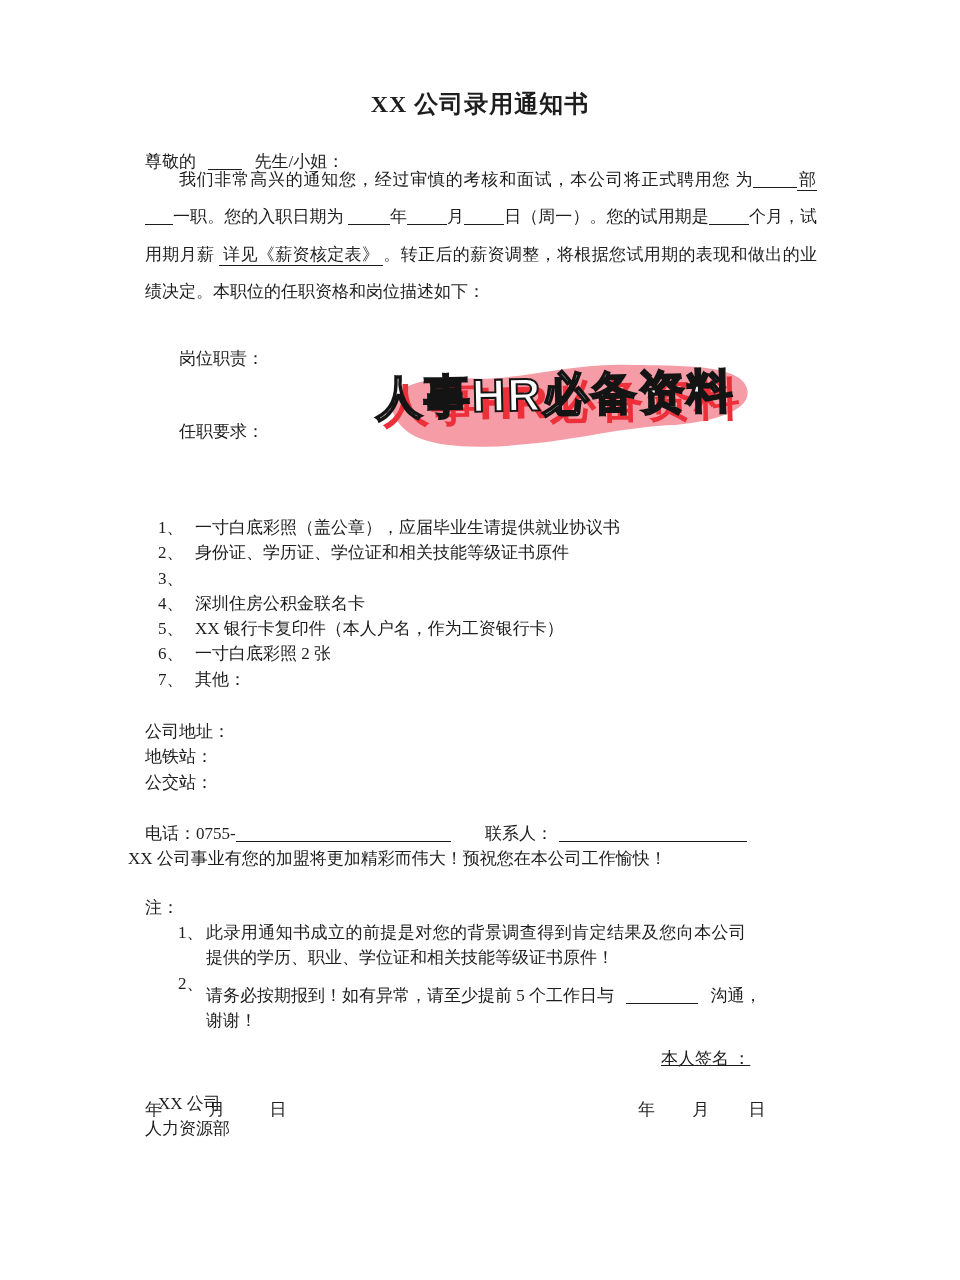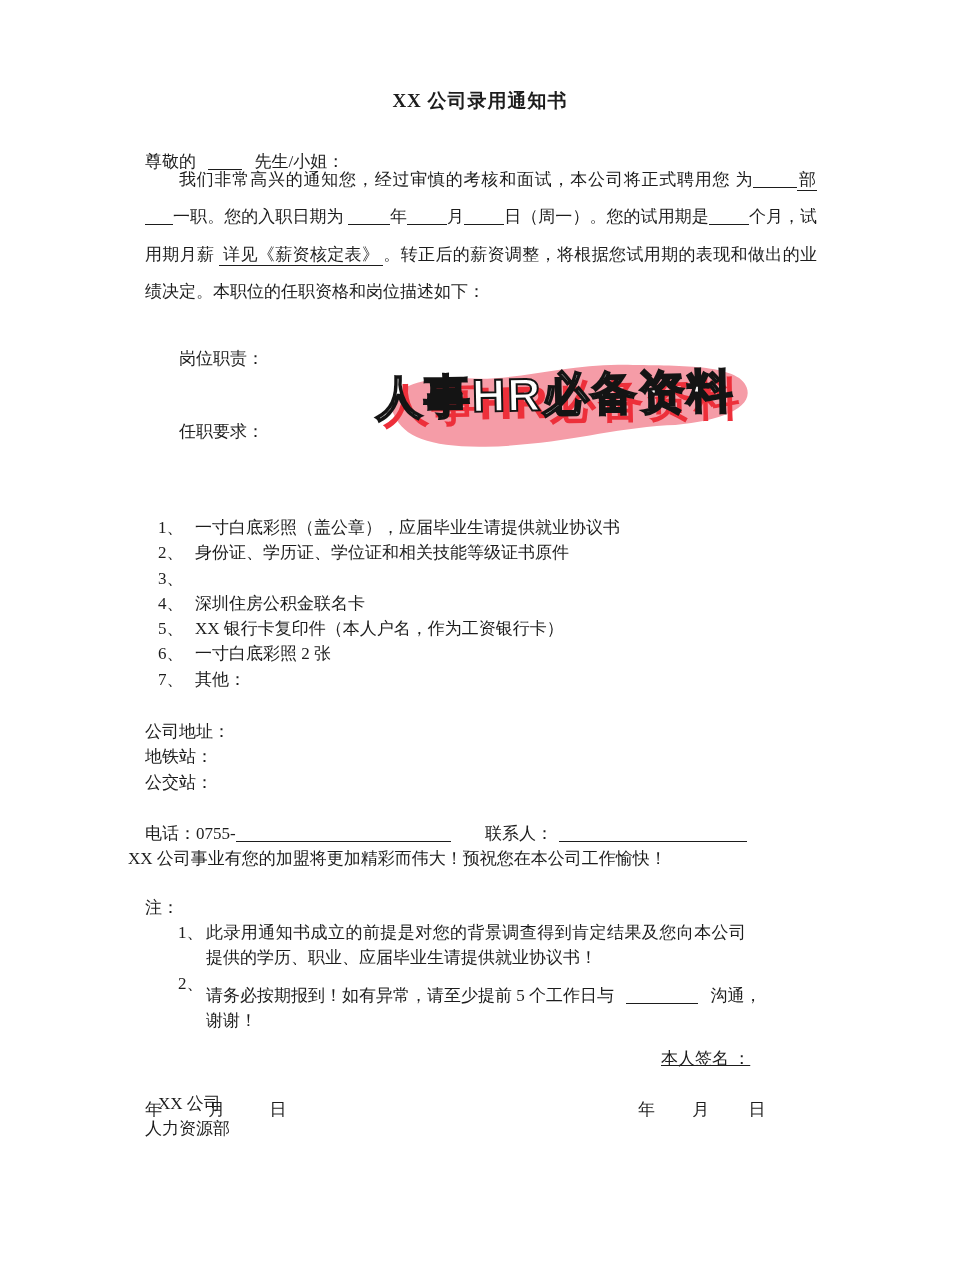--- a/index.html
+++ b/index.html
@@ -8,21 +8,21 @@
     width:960px;height:1280px;
     background:#ffffff;
     color:#1d1d1d;
     font-family:"Liberation Serif","DejaVu Serif",serif;
     font-size:17px;
     overflow:hidden;
   }
   .abs{position:absolute;}
   .doc-title{
     top:88px;left:0;width:960px;text-align:center;
-    font-weight:bold;font-size:19px;letter-spacing:1px;
+    font-weight:bold;font-size:24px;letter-spacing:1px;
   }
   .salutation{top:126px;left:145px;margin-top:24px;}
   .intro{
     top:161px;left:145px;width:672px;
     line-height:37.4px;text-align:justify;text-indent:34px;
   }
   
   .bl{
     display:inline-block;height:18px;vertical-align:-3px;
     border-bottom:1.8px solid #1d1d1d;
@@ -148,21 +148,21 @@
       <span>联系人：</span><span class="bl" style="width:188px;margin-left:6px;"></span>
     </div>
   </div>
 
   <div class="abs closing">XX 公司事业有您的加盟将更加精彩而伟大！预祝您在本公司工作愉快！</div>
 
   <div class="abs notes-label">注：</div>
 
   <div class="abs note1">
     <span class="num">1、</span>
-    <span class="ntext">此录用通知书成立的前提是对您的背景调查得到肯定结果及您向本公司提供的学历、职业、应届毕业生请提供就业协议书！</span>
+    <span class="ntext">此录用通知书成立的前提是对您的背景调查得到肯定结果及您向本公司提供的学历、职业、学位证和相关技能等级证书原件！</span>
   </div>
 
   <div class="abs note2">
     <span class="num">2、</span>
     <span class="ntext">
       <span>请务必按期报到！如有异常，请至少提前 5 个工作日与</span>
       <span class="bl" style="width:72px;margin:0 8px;"></span>
       <span>沟通，</span>
       <br>
       <span>谢谢！</span>

